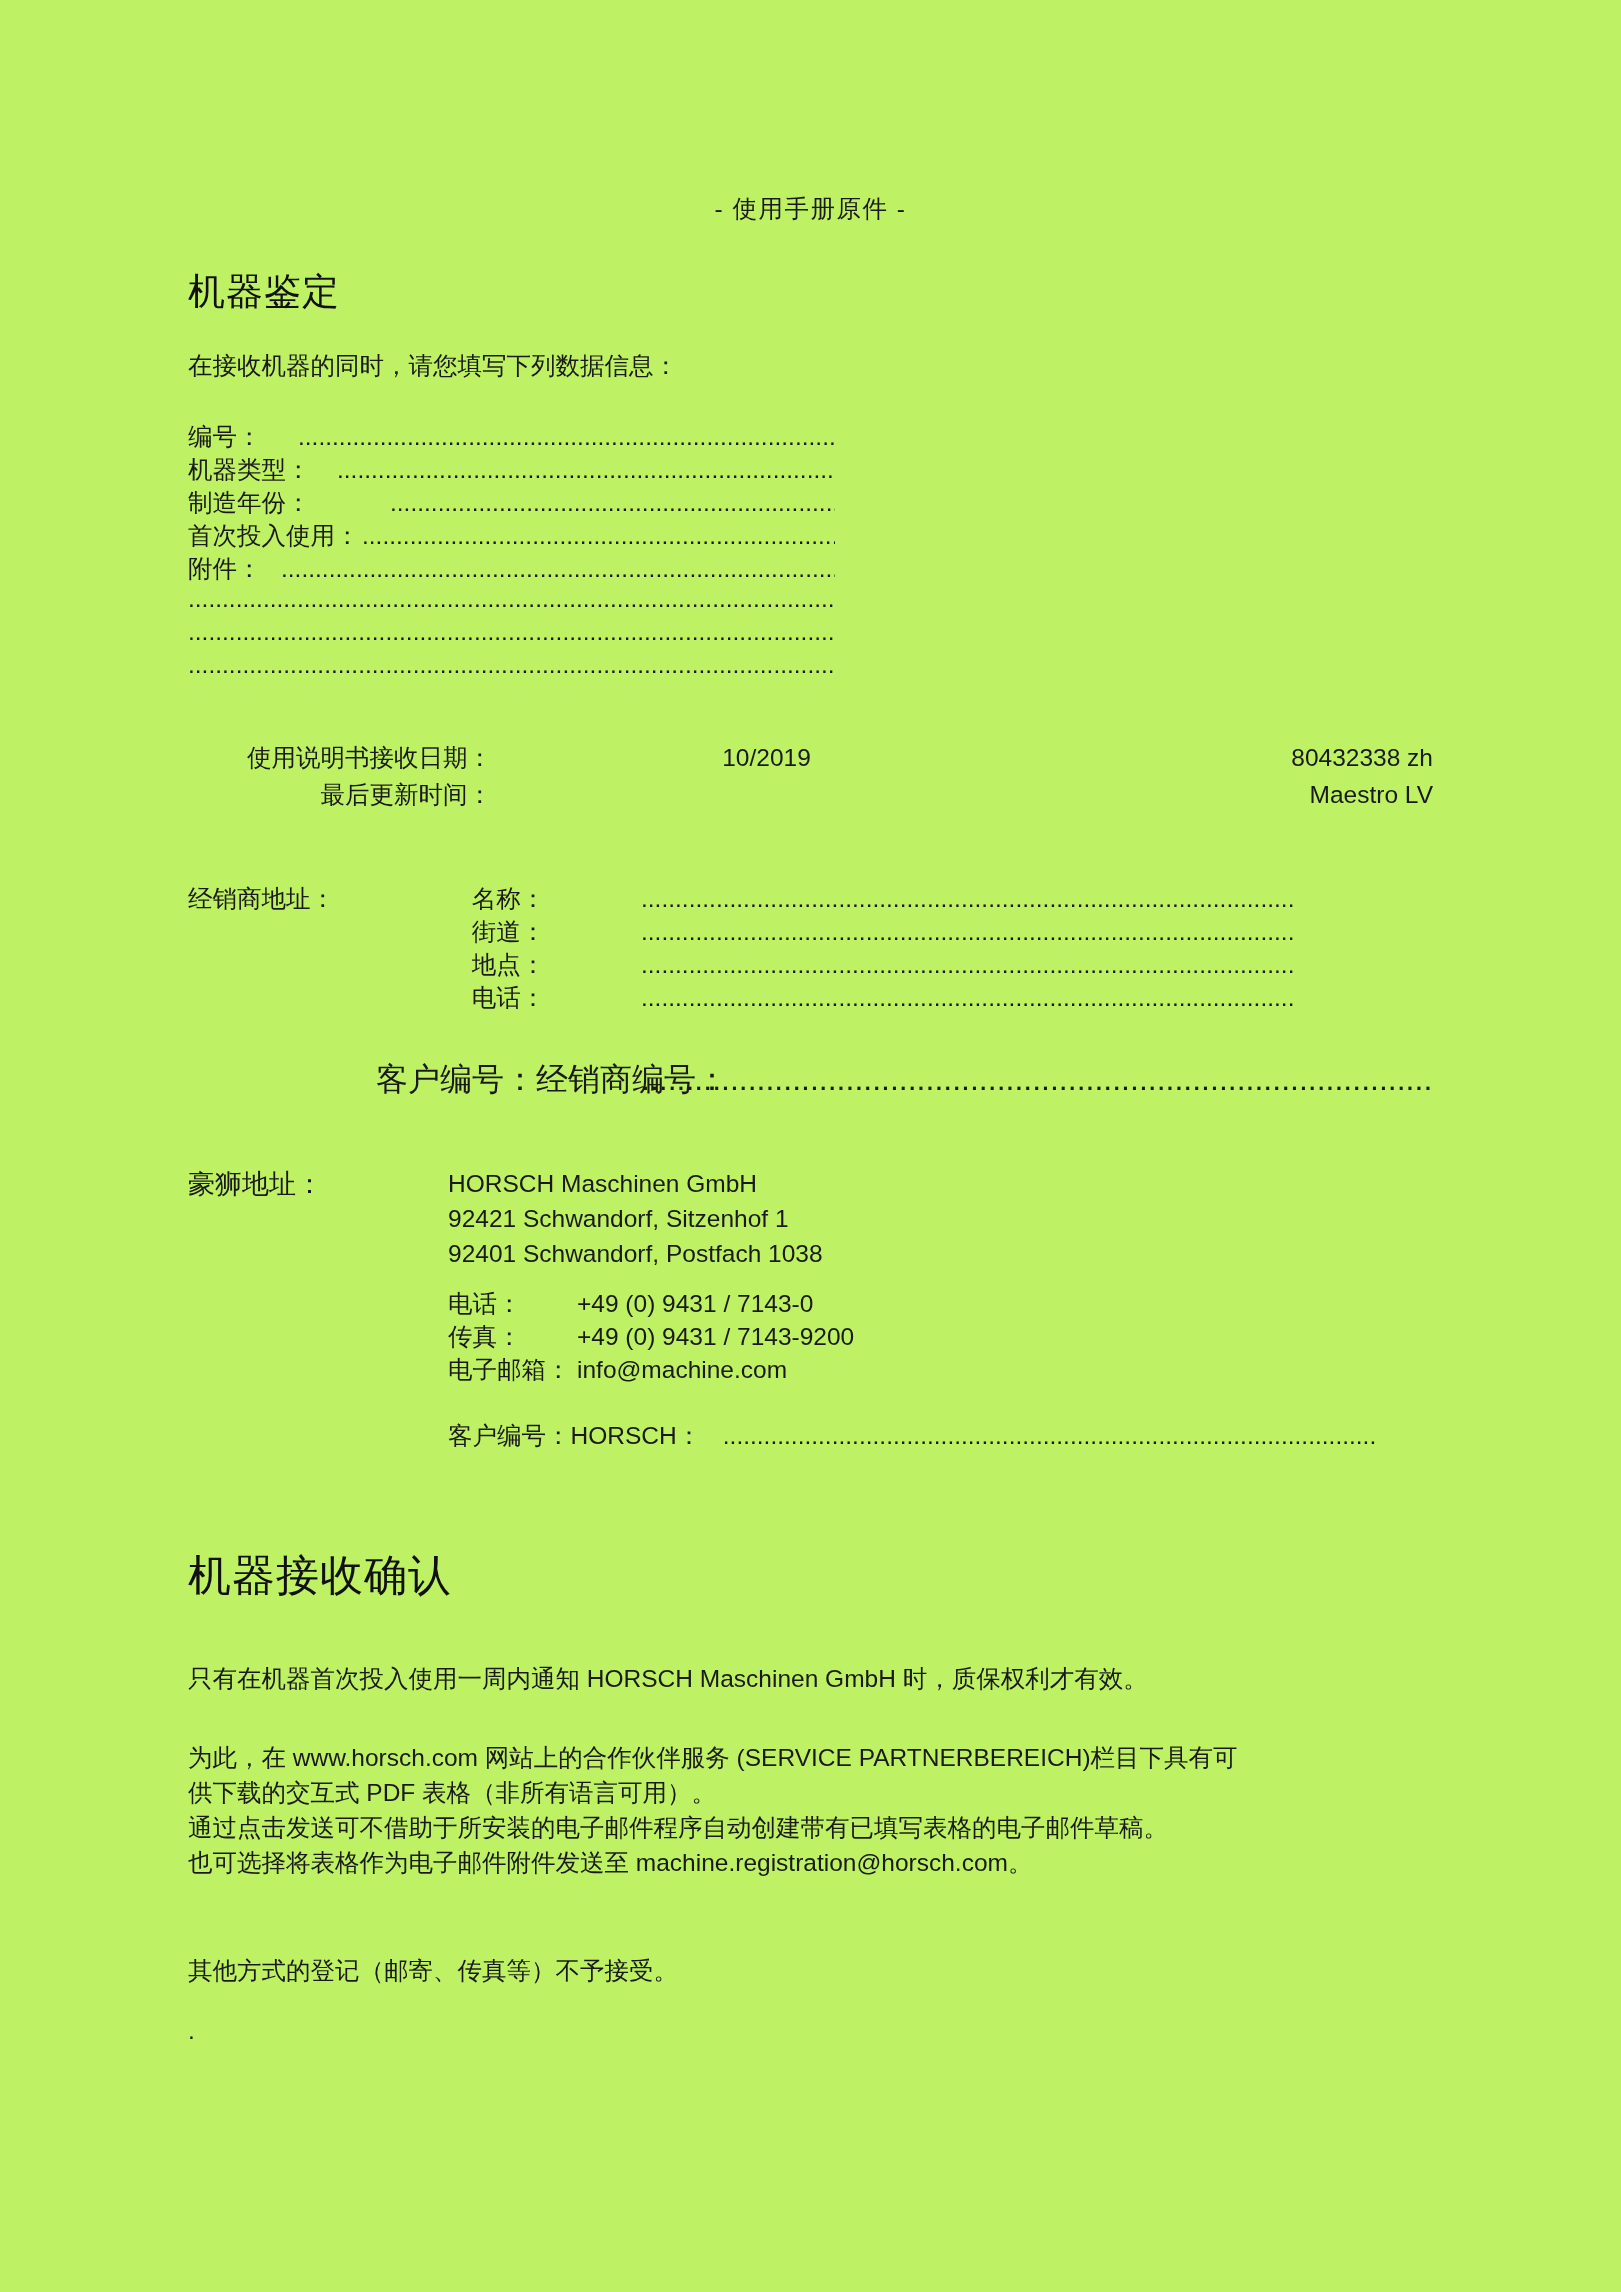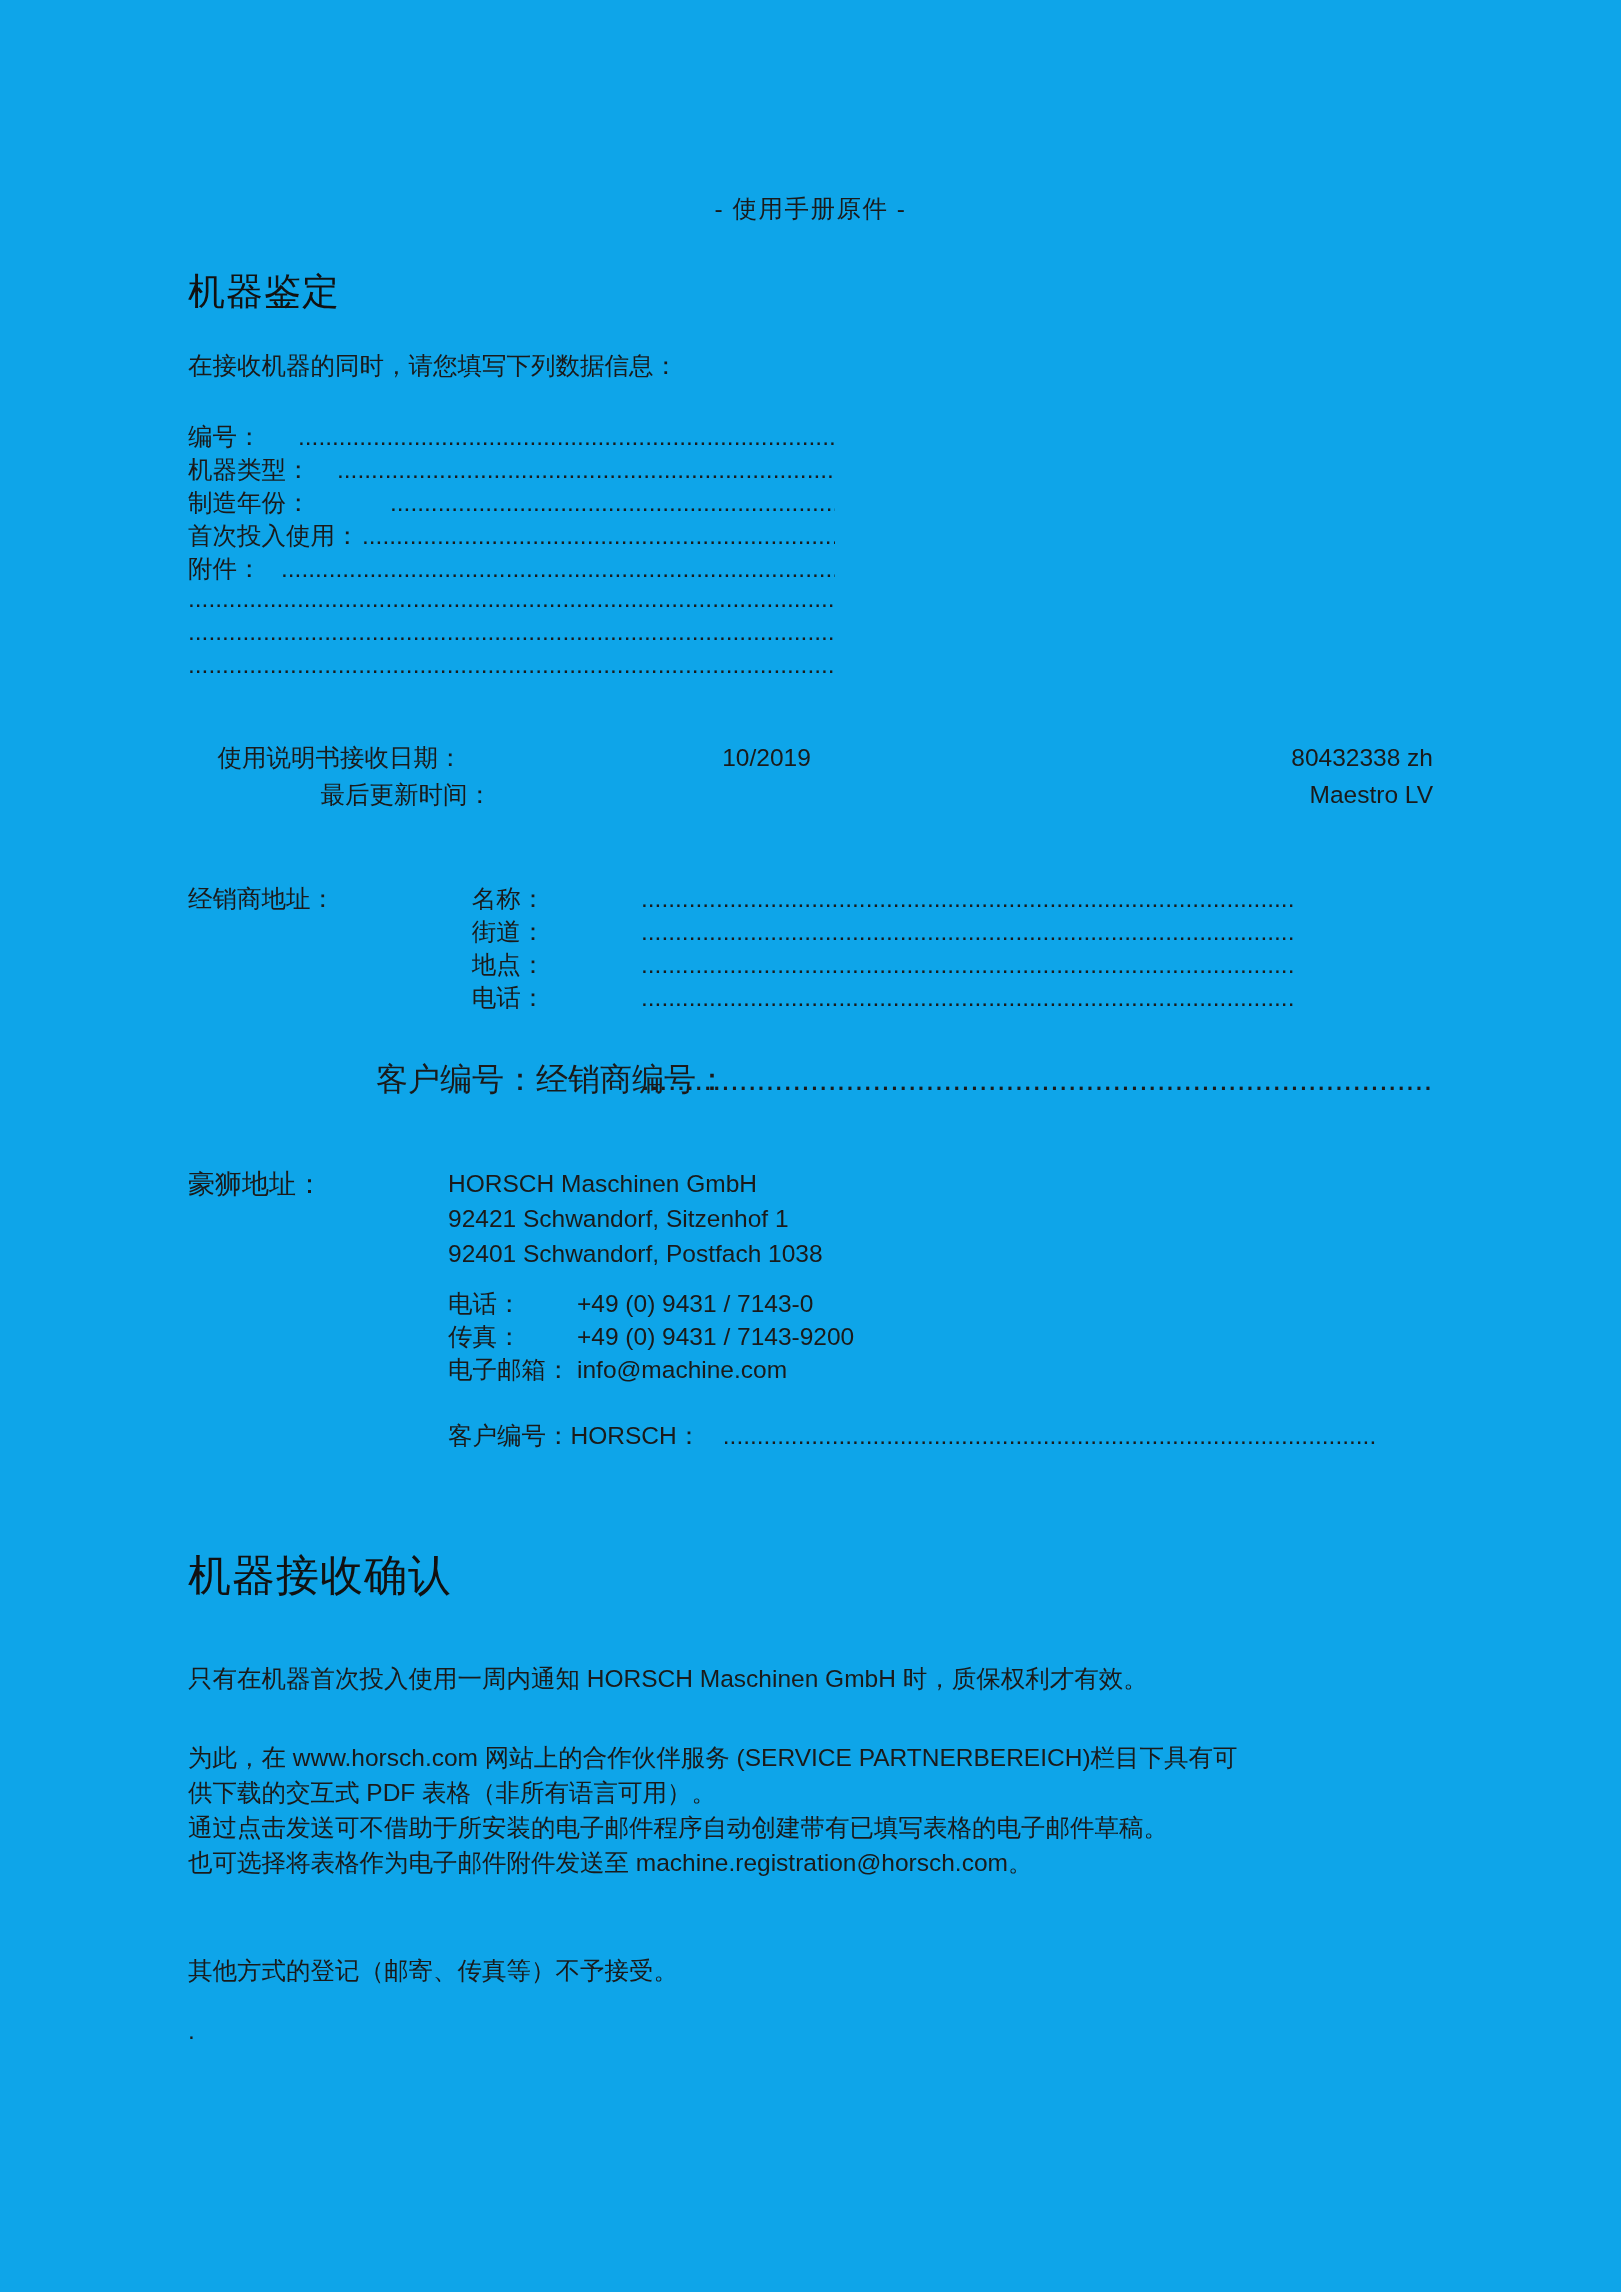--- a/index.html
+++ b/index.html
@@ -8,21 +8,21 @@
     background: #ffffff;
   }
   body {
     font-family: "Liberation Sans", "DejaVu Sans", sans-serif;
     color: #1a1a1a;
   }
   .page {
     position: relative;
     width: 1621px;
     height: 2293px;
-    background: #0ea5e9;
+    background: #bef264;
     overflow: hidden;
     box-sizing: border-box;
   }
 
   
   .doc-header {
     position: absolute;
     top: 192px;
     left: 0;
     width: 1621px;
@@ -115,21 +115,21 @@
   }
   .receipt-row {
     display: flex;
     align-items: baseline;
     height: 37px;
     font-size: 24.5px;
     white-space: nowrap;
   }
   .rc-label {
     width: 304px;
-    text-align: center;
+    text-align: right;
   }
   .rc-label.right {
     text-align: right;
   }
   .rc-mid {
     width: 549px;
     text-align: center;
   }
   .rc-right {
     flex: 1 1 auto;

